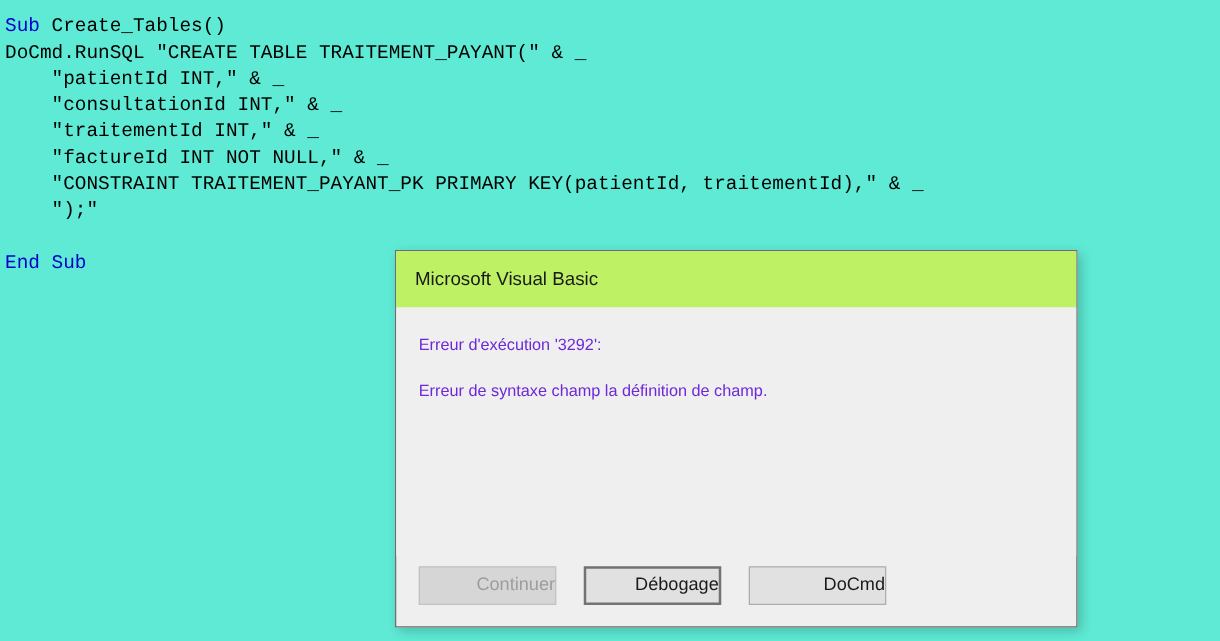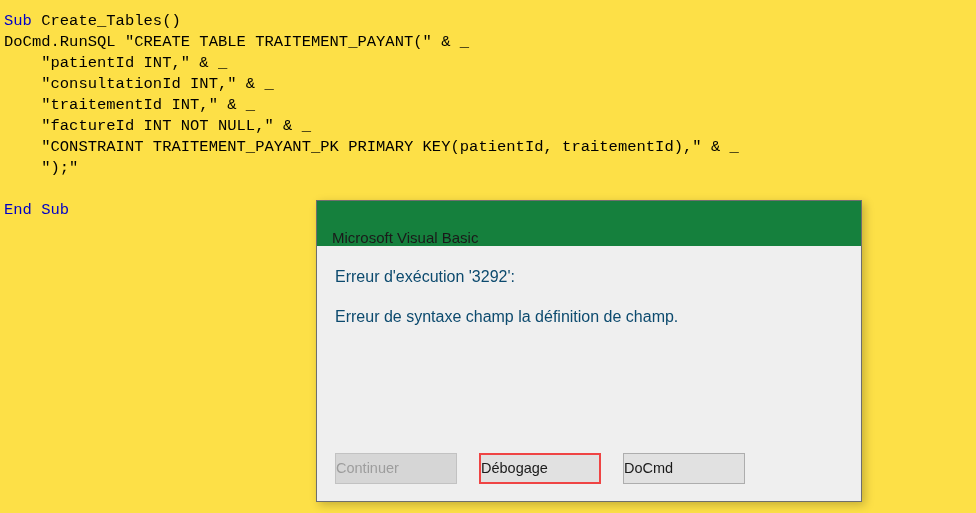--- a/index.html
+++ b/index.html
@@ -15,21 +15,21 @@
     font-family: "Liberation Sans", sans-serif;
   }
 
   
   #code-editor {
     position: absolute;
     left: 0;
     top: 0;
     width: 976px;
     height: 513px;
-    background: #fde047;
+    background: #5eead4;
     font-family: "Liberation Mono", "DejaVu Sans Mono", monospace;
     font-size: 15.5px;
     line-height: 21px;
     color: #000000;
     white-space: pre;
     padding: 11px 0 5px 4px;
     box-sizing: border-box;
   }
   .code-line {
     white-space: pre;
@@ -47,75 +47,75 @@
     height: 302px;
     background: #efefef;
     border: 1px solid #6e6e6e;
     box-sizing: border-box;
     box-shadow: 3px 3px 9px rgba(0,0,0,0.22);
     display: flex;
     flex-direction: column;
   }
   #vb-dialog-titlebar {
     height: 45px;
-    background: #15803d;
+    background: #bef264;
     flex: 0 0 auto;
     display: flex;
-    align-items: flex-end;
+    align-items: center;
     padding-left: 15px;
     box-sizing: border-box;
   }
   #vb-dialog-title-text {
     font-family: "Liberation Sans", sans-serif;
     font-size: 15px;
     color: #1a1a1a;
   }
   #vb-dialog-body {
     flex: 1 1 auto;
     background: #efefef;
     padding: 22px 18px 0 18px;
     box-sizing: border-box;
   }
   .dlg-msg {
     font-family: "Liberation Sans", sans-serif;
-    font-size: 16px;
-    color: #0c4a6e;
+    font-size: 13px;
+    color: #6d28d9;
     margin: 0 0 22px 0;
   }
   #vb-dialog-buttons {
     flex: 0 0 auto;
     height: 56px;
     display: flex;
     align-items: center;
     padding: 0 18px 10px 18px;
     box-sizing: border-box;
     gap: 22px;
   }
   .dlg-btn {
-    width: 122px;
+    width: 110px;
     height: 31px;
     box-sizing: border-box;
     font-family: "Liberation Sans", sans-serif;
     font-size: 14.5px;
     color: #1a1a1a;
     background: #e1e1e1;
     border: 1px solid #adadad;
     display: flex;
     align-items: center;
-    justify-content: flex-start;
+    justify-content: flex-end;
     cursor: default;
     padding: 0;
   }
   .dlg-btn.disabled {
     color: #9d9d9d;
     background: #d6d6d6;
     border-color: #c2c2c2;
   }
   .dlg-btn.focused {
-    border: 2px solid #ef4444;
+    border: 2px solid #737373;
     background: #e1e1e1;
   }
 </style>
 </head>
 <body>
 
 <div id="code-editor"><div class="code-line"><span class="kw">Sub</span><span> Create_Tables()</span></div><div class="code-line"><span>DoCmd.RunSQL "CREATE TABLE TRAITEMENT_PAYANT(" &amp; _</span></div><div class="code-line"><span>    "patientId INT," &amp; _</span></div><div class="code-line"><span>    "consultationId INT," &amp; _</span></div><div class="code-line"><span>    "traitementId INT," &amp; _</span></div><div class="code-line"><span>    "factureId INT NOT NULL," &amp; _</span></div><div class="code-line"><span>    "CONSTRAINT TRAITEMENT_PAYANT_PK PRIMARY KEY(patientId, traitementId)," &amp; _</span></div><div class="code-line"><span>    ");"</span></div><div class="code-line blank-line">&nbsp;</div><div class="code-line"><span class="kw">End Sub</span></div></div>
 
 <div id="vb-dialog">
   <div id="vb-dialog-titlebar">

